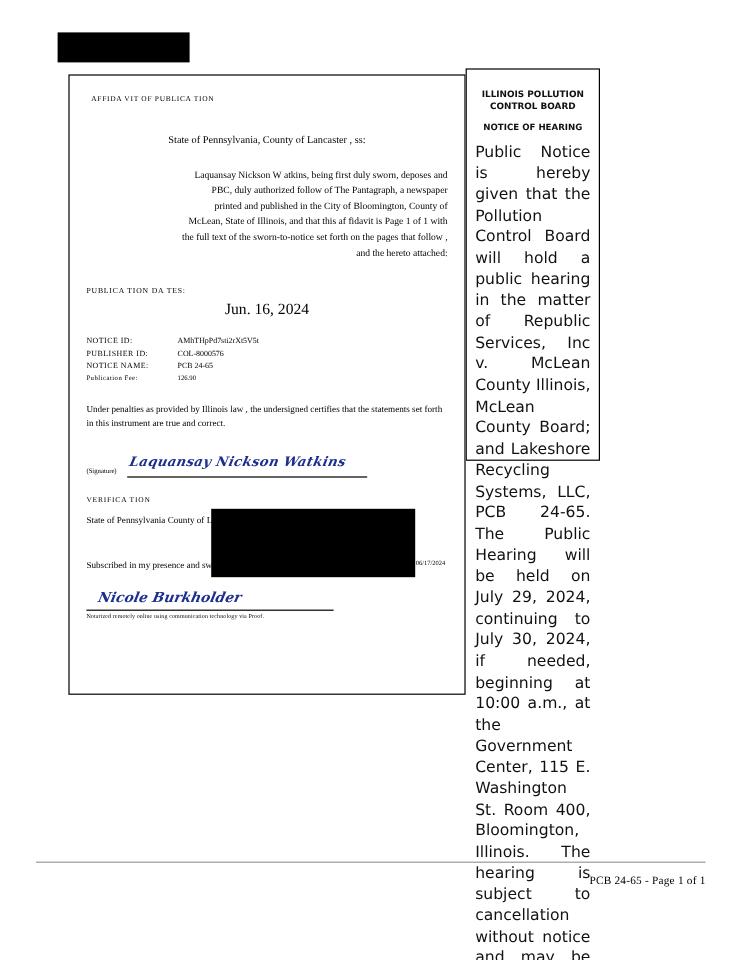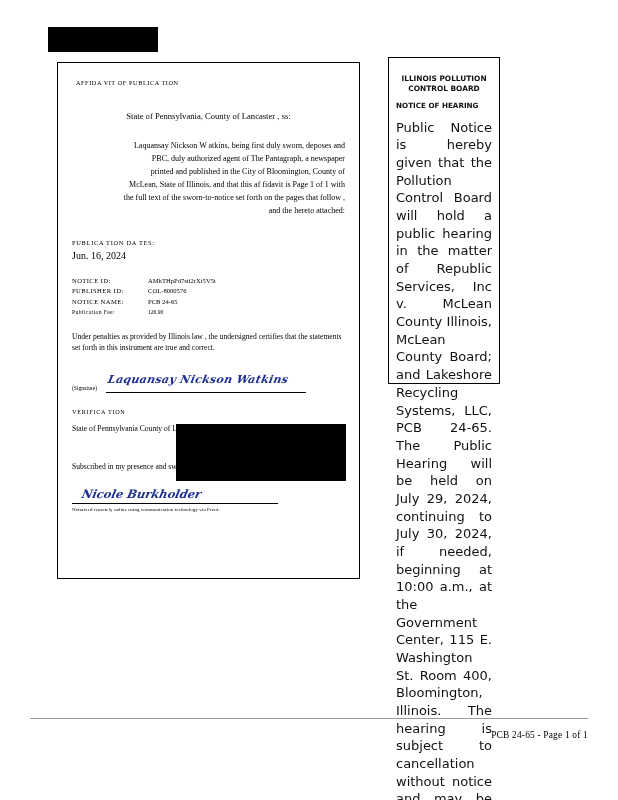--- a/index.html
+++ b/index.html
@@ -26,21 +26,21 @@
     top: 27px;
     width: 110px;
     height: 25px;
   }
 
   
   #affidavit-panel {
     position: absolute;
     left: 57px;
     top: 62px;
-    width: 303px;
+    width: 331px;
     height: 517px;
     border: 1px solid #000;
     background: #fff;
     box-sizing: border-box;
     padding: 16px 14px 24px 14px;
     font-size: 7.6px;
     line-height: 1.45;
   }
   .aff-head {
     font-size: 6.2px;
@@ -60,22 +60,23 @@
     margin-bottom: 20px;
   }
   .aff-body .l { display: block; }
 
   .pub-head {
     font-size: 6.4px;
     letter-spacing: 0.7px;
     margin-bottom: 2px;
   }
   .pub-date {
-    font-size: 10px;
+    font-size: 13px;
     margin-bottom: 12px;
+    text-align: center;
   }
   table.meta {
     border-collapse: collapse;
     font-size: 6.6px;
     margin-bottom: 14px;
     width: 100%;
   }
   table.meta td {
     padding: 0 0 1px 0;
     vertical-align: top;
@@ -186,20 +187,21 @@
     color: #111;
   }
   .notice-title {
     text-align: center;
     font-weight: bold;
     font-size: 7.4px;
     line-height: 1.3;
     margin-bottom: 8px;
   }
   .notice-sub {
+    text-align: center;
     font-weight: bold;
     font-size: 7.2px;
     margin-bottom: 8px;
   }
   .notice-body {
     text-align: justify;
     font-size: 13px;
     line-height: 1.36;
     margin-bottom: 10px;
   }
@@ -230,21 +232,21 @@
 <div class="redaction" id="top-redaction"></div>
 
 <div id="affidavit-panel">
 
   <div class="aff-head">AFFIDA            VIT OF PUBLICA            TION</div>
 
   <div class="aff-state">State of Pennsylvania, County of Lancaster    , ss:</div>
 
   <div class="aff-body">
     <span class="l">Laquansay Nickson W atkins, being first duly sworn, deposes and</span>
-    <span class="l">PBC, duly authorized  agent of The Pantagraph, a newspaper</span>
+    <span class="l">PBC, duly authorized  follow of The Pantagraph, a newspaper</span>
     <span class="l">printed and published in the City of Bloomington, County of</span>
     <span class="l">McLean, State of Illinois, and that this af  fidavit is Page 1 of 1 with</span>
     <span class="l">the full text of the  sworn-to-notice set forth on the pages that follow  ,</span>
     <span class="l">and the hereto attached:</span>
   </div>
 
   <div class="pub-head">PUBLICA            TION DA            TES:</div>
   <div class="pub-date">Jun. 16, 2024</div>
 
   <table class="meta">

